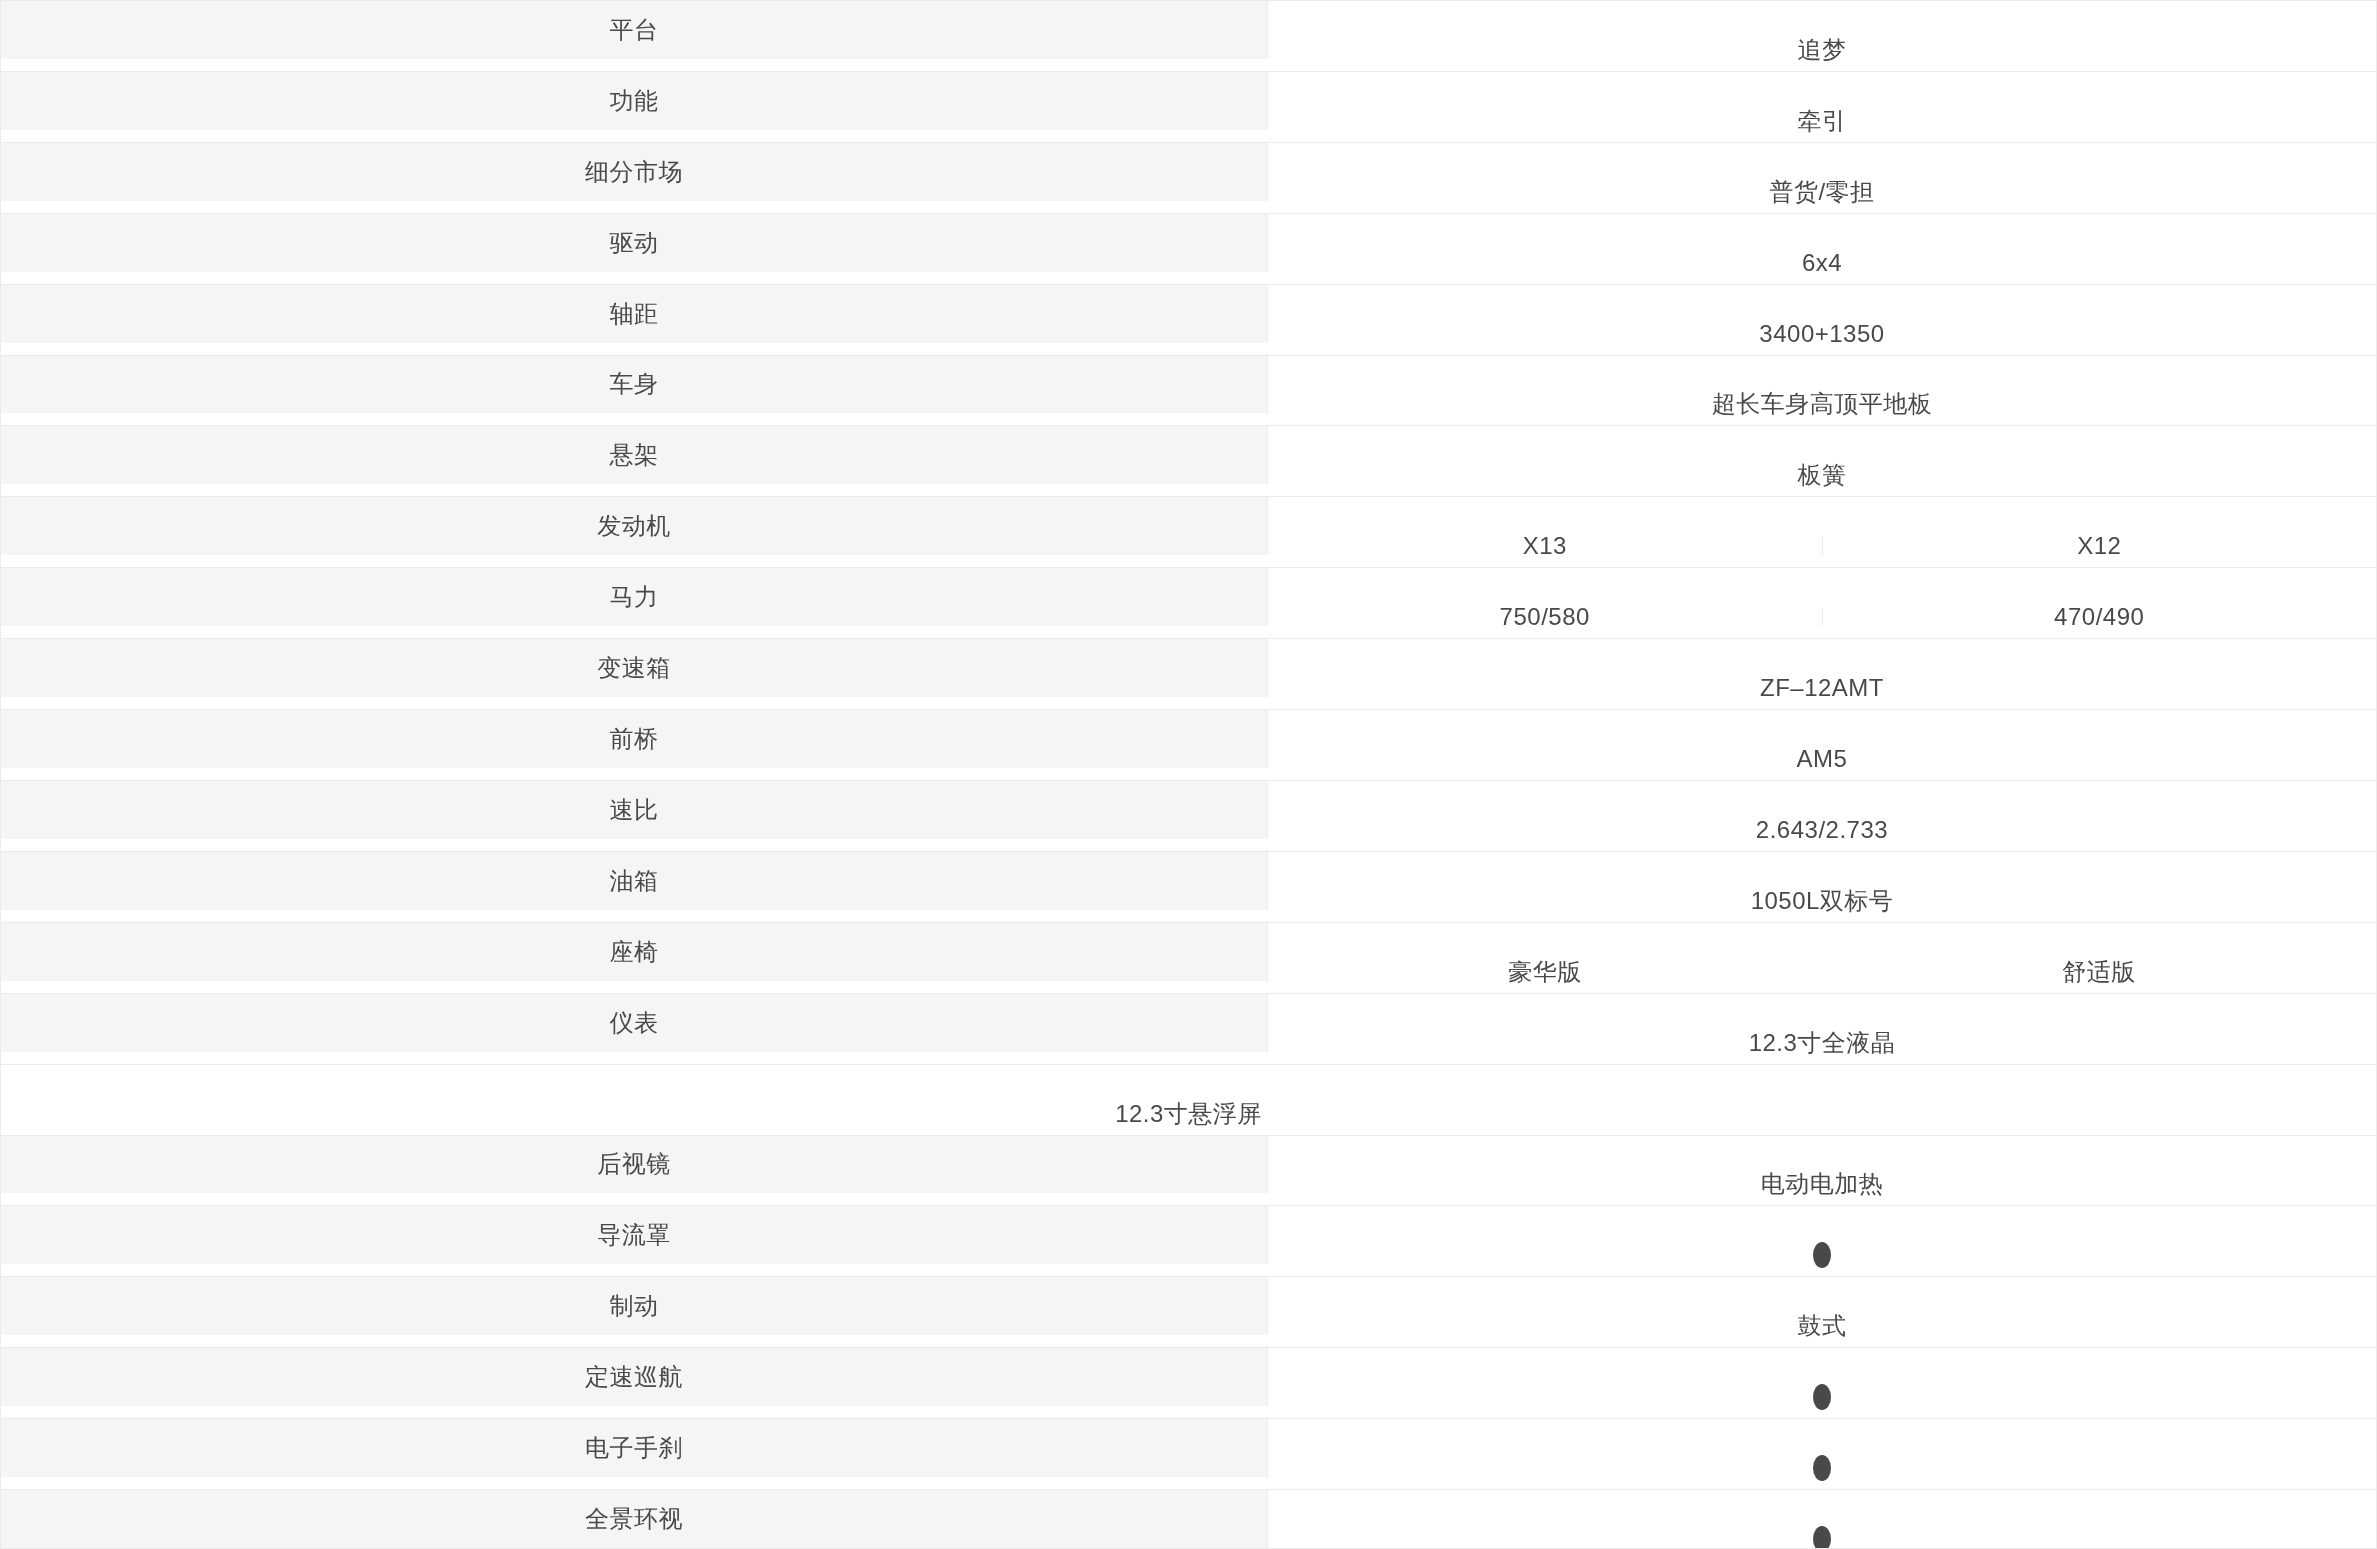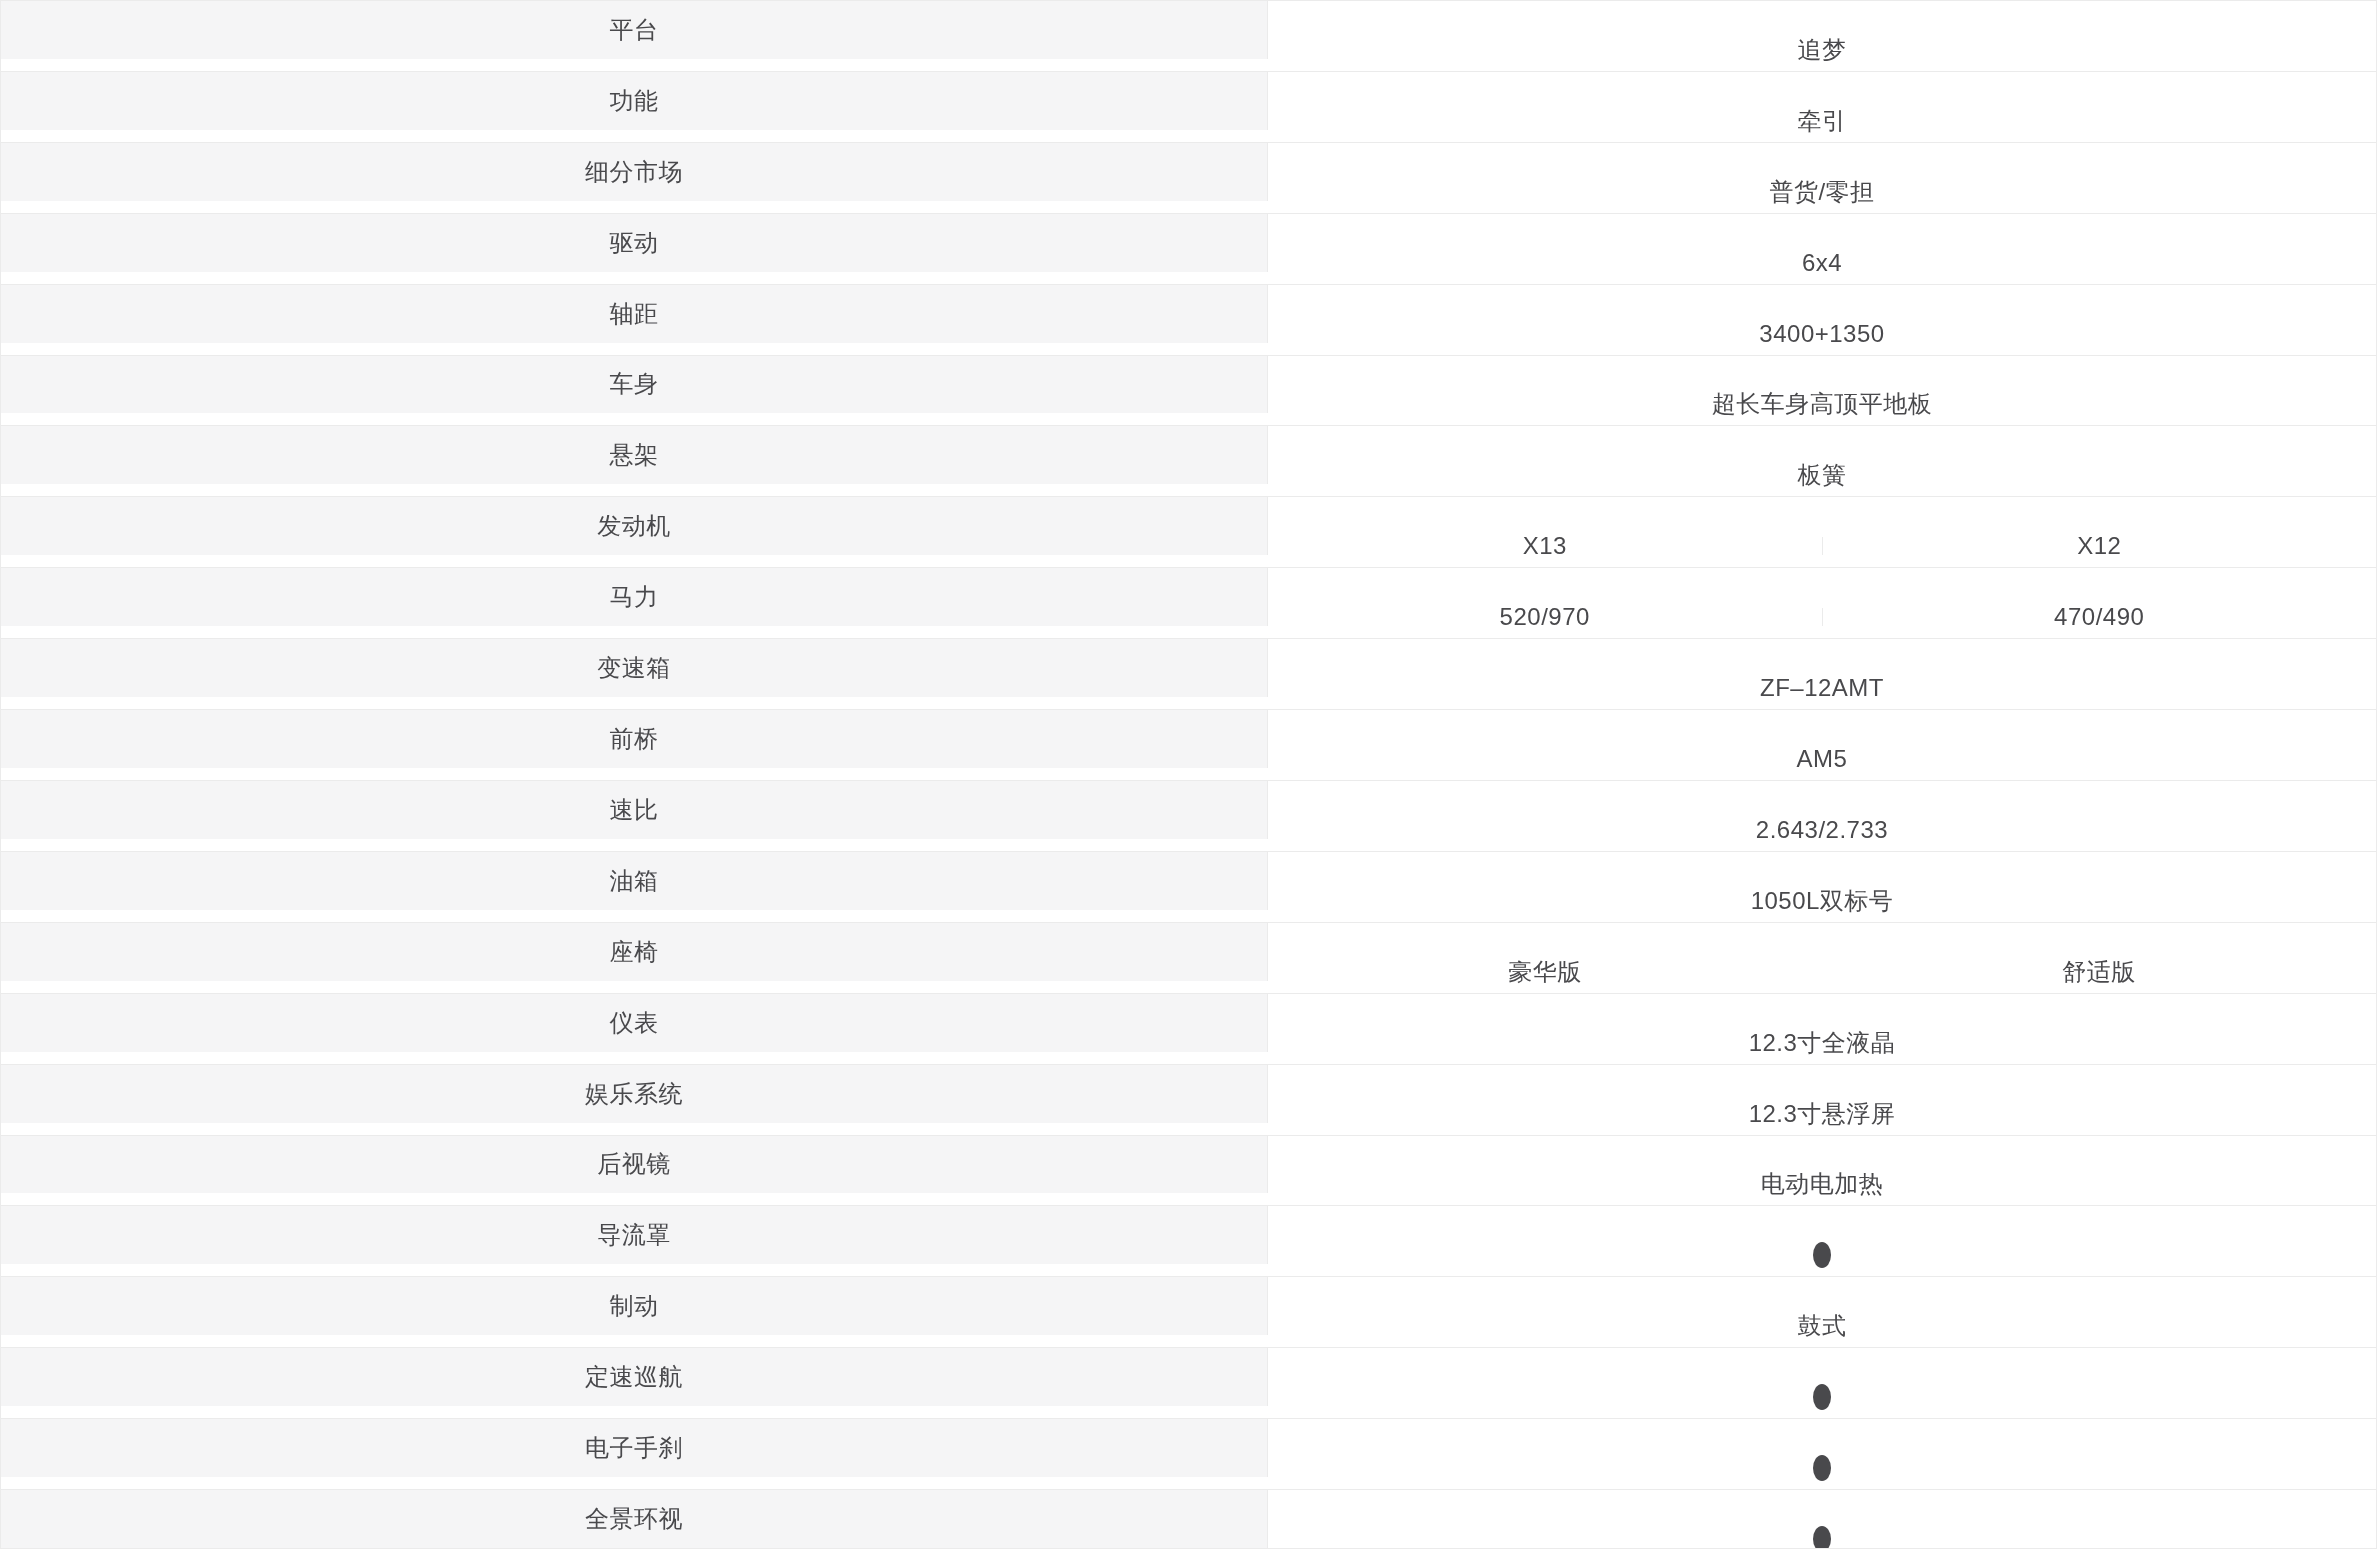--- a/index.html
+++ b/index.html
@@ -110,21 +110,21 @@
     <div class="row">
     <div class="label-cell">发动机</div>
     <div class="value-area divided">
         <div class="cell">X13</div>
         <div class="cell">X12</div>
       </div>
   </div>
     <div class="row">
     <div class="label-cell">马力</div>
     <div class="value-area divided">
-        <div class="cell">520/970</div>
+        <div class="cell">750/580</div>
         <div class="cell">470/490</div>
       </div>
   </div>
     <div class="row">
     <div class="label-cell">变速箱</div>
     <div class="value-area">
         <div class="cell">ZF–12AMT</div>
       </div>
   </div>
     <div class="row">
@@ -152,21 +152,20 @@
         <div class="cell">舒适版</div>
       </div>
   </div>
     <div class="row">
     <div class="label-cell">仪表</div>
     <div class="value-area">
         <div class="cell">12.3寸全液晶</div>
       </div>
   </div>
     <div class="row">
-    <div class="label-cell">娱乐系统</div>
     <div class="value-area">
         <div class="cell">12.3寸悬浮屏</div>
       </div>
   </div>
     <div class="row">
     <div class="label-cell">后视镜</div>
     <div class="value-area">
         <div class="cell">电动电加热</div>
       </div>
   </div>

